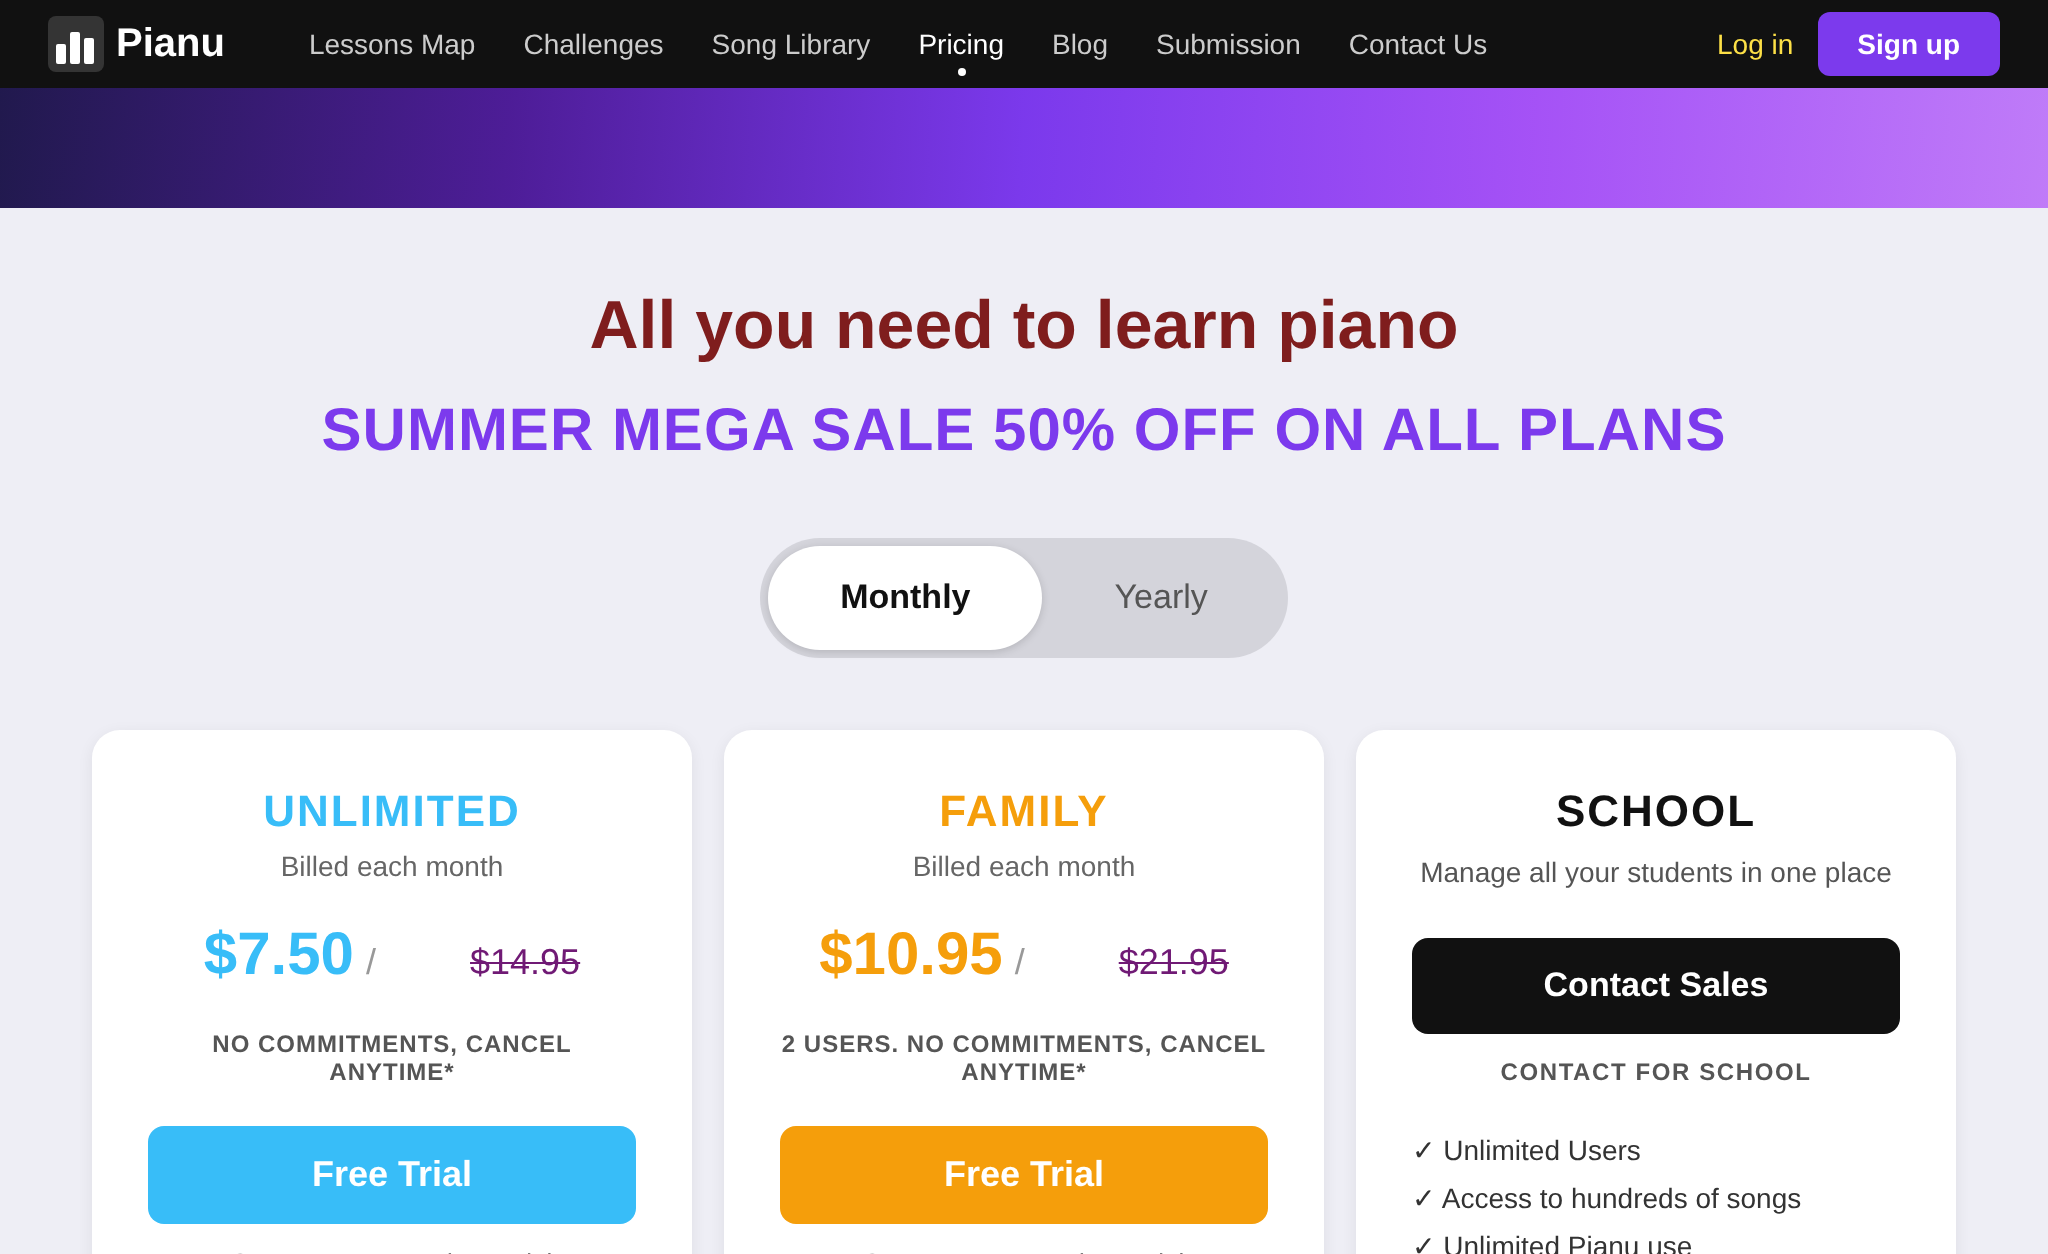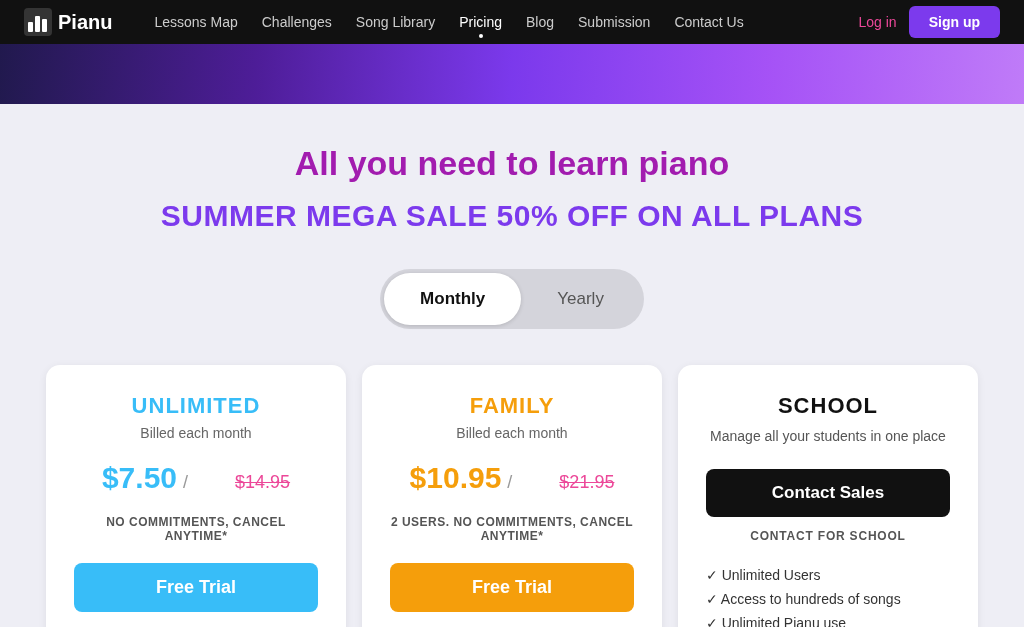--- a/index.html
+++ b/index.html
@@ -53,21 +53,21 @@
       height: 4px;
       background: white;
       border-radius: 50%;
     }
     .nav-auth {
       display: flex;
       align-items: center;
       gap: 12px;
     }
     .nav-login {
-      color: #ec4899;
+      color: #fde047;
       font-size: 14px;
       cursor: pointer;
     }
     .nav-signup {
       background: #7c3aed;
       color: white;
       font-size: 14px;
       font-weight: 600;
       padding: 8px 20px;
       border-radius: 6px;
@@ -93,21 +93,21 @@
 
     
     .main {
       background: #eeeef5;
       padding: 40px 24px 40px;
       text-align: center;
     }
     .main-title {
       font-size: 34px;
       font-weight: 700;
-      color: #a21caf;
+      color: #7f1d1d;
       margin-bottom: 16px;
     }
     .main-sale {
       font-size: 30px;
       font-weight: 800;
       color: #7c3aed;
       margin-bottom: 36px;
       letter-spacing: 0.5px;
     }
 
@@ -176,21 +176,21 @@
       font-size: 30px;
       font-weight: 700;
       color: #38bdf8;
     }
     .price-slash {
       font-size: 18px;
       color: #999;
     }
     .price-old {
       font-size: 18px;
-      color: #ec4899;
+      color: #701a75;
       text-decoration: line-through;
       margin-left: 41px;
     }
     .card-unlimited .price-current { color: #38bdf8; }
     .card-unlimited .no-commit {
       font-size: 12px;
       font-weight: 700;
       color: #555;
       letter-spacing: 0.5px;
       margin-bottom: 20px;

